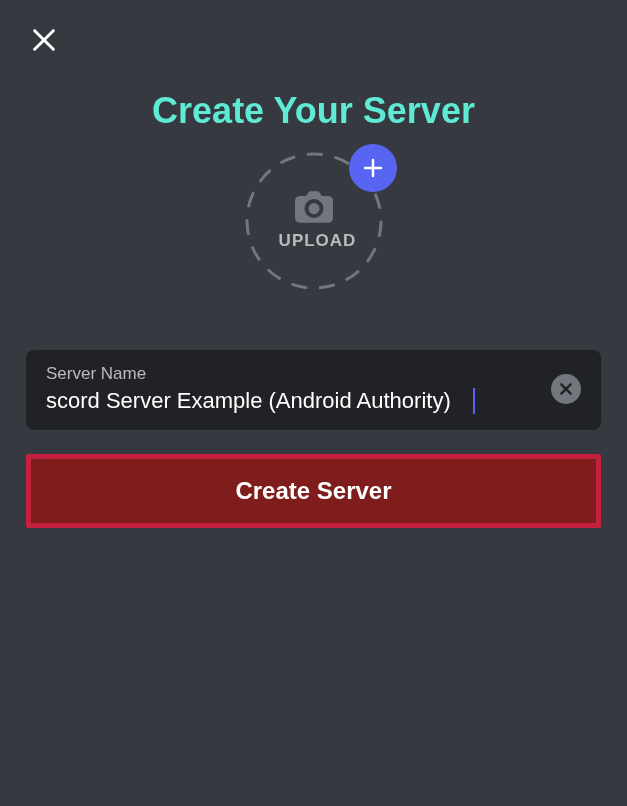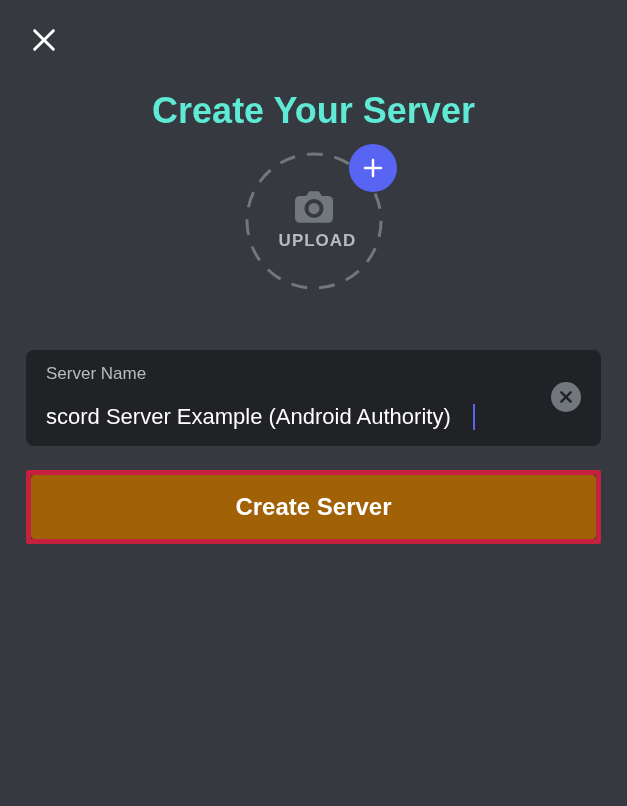--- a/index.html
+++ b/index.html
@@ -106,21 +106,21 @@
       position: relative;
       text-align: left;
     }
     .input-inner {
       flex: 1;
       overflow: hidden;
     }
     .input-label {
       color: #b9bbbe;
       font-size: 17px;
-      margin-bottom: 20px;
+      margin-bottom: 4px;
     }
     .input-value-wrap {
       display: flex;
       align-items: center;
       white-space: nowrap;
       overflow: hidden;
       gap: 21px;
     }
     .input-value {
       color: #ffffff;
@@ -163,21 +163,21 @@
       color: #00aff4;
       font-weight: 600;
     }
     .create-btn-wrap {
       margin: 0 26px;
       border: 5px solid #c5213f;
       border-radius: 2px;
     }
     .create-btn {
       width: 100%;
-      background-color: #a16207;
+      background-color: #7f1d1d;
       color: #ffffff;
       font-size: 24px;
       font-weight: 600;
       border: none;
       padding: 18px 0;
       cursor: pointer;
       border-radius: 4px;
     }
   </style>
 </head>

